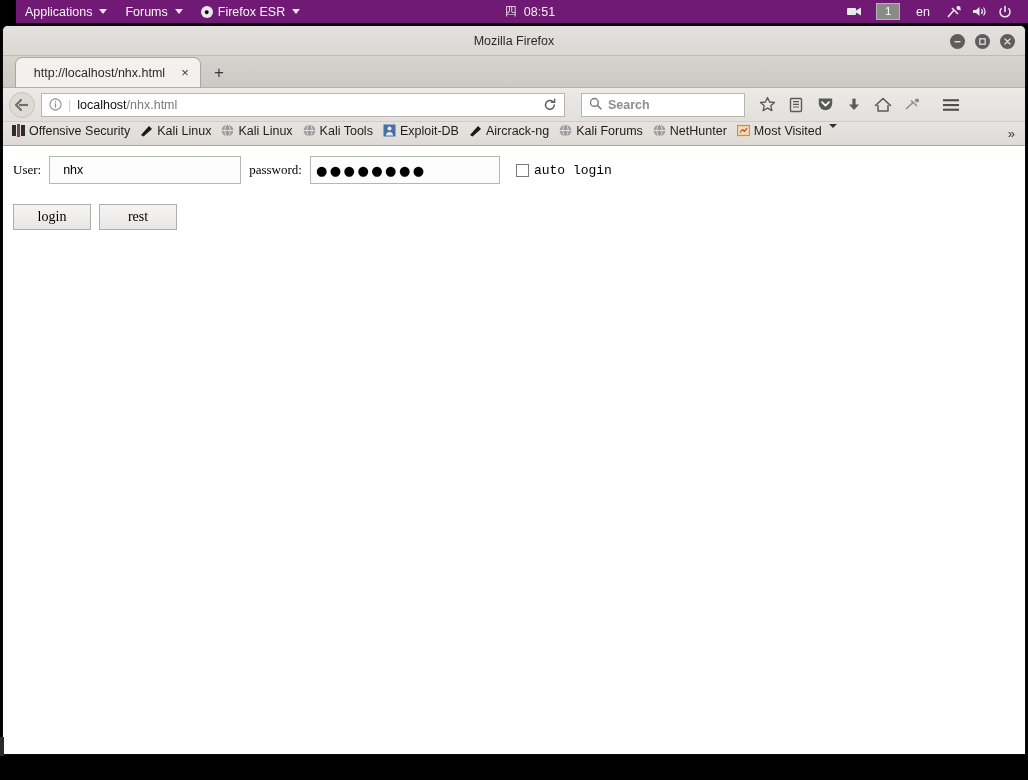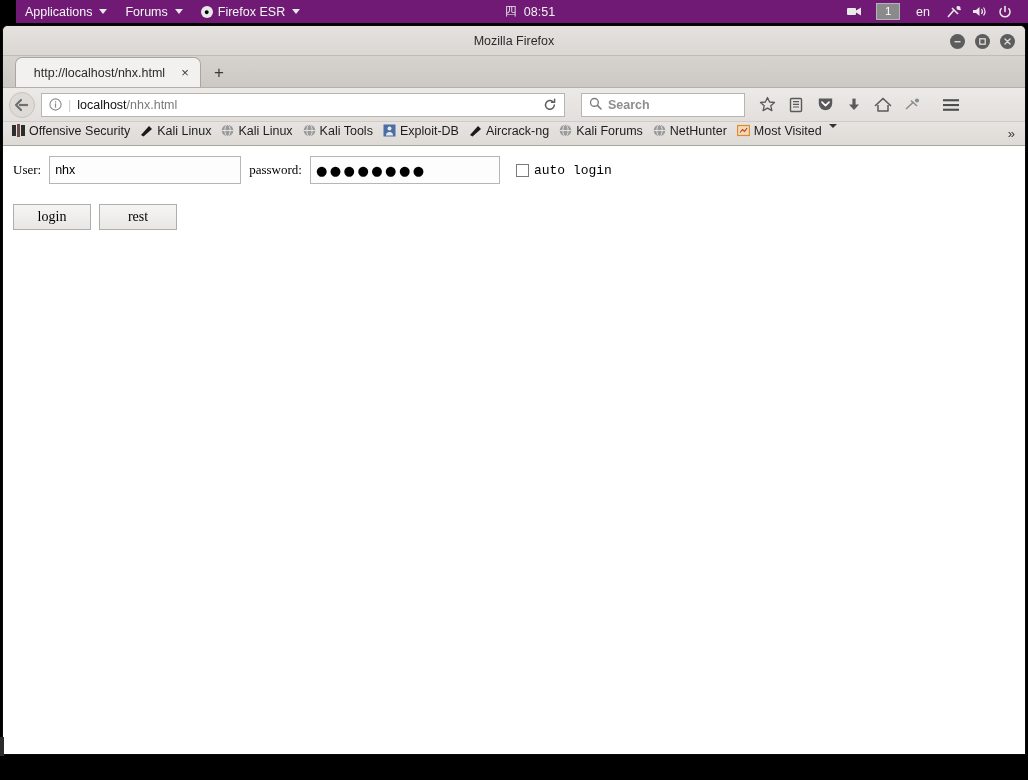--- a/index.html
+++ b/index.html
@@ -206,21 +206,21 @@
   }
   #form-row { display: flex; align-items: center; }
   .form-label { font-size: 13px; text-align: center; }
   #user-input {
     width: 192px; height: 28px;
     margin-left: 8px;
     border: 1px solid #b6b6b6;
     background: #fdfdfd;
     font-family: "Liberation Sans", sans-serif;
     font-size: 12.5px; color: #000;
-    padding: 0 5px;
+    padding: 0 13px;
   }
   #pw-label { margin-left: 8px; }
   #pw-input {
     width: 190px; height: 28px; margin-left: 8px;
     border: 1px solid #b6b6b6;
     background: #fdfdfd;
     display: flex; align-items: center;
     padding: 0 5px;
     letter-spacing: 2.5px;
     font-size: 13px; color: #000;

